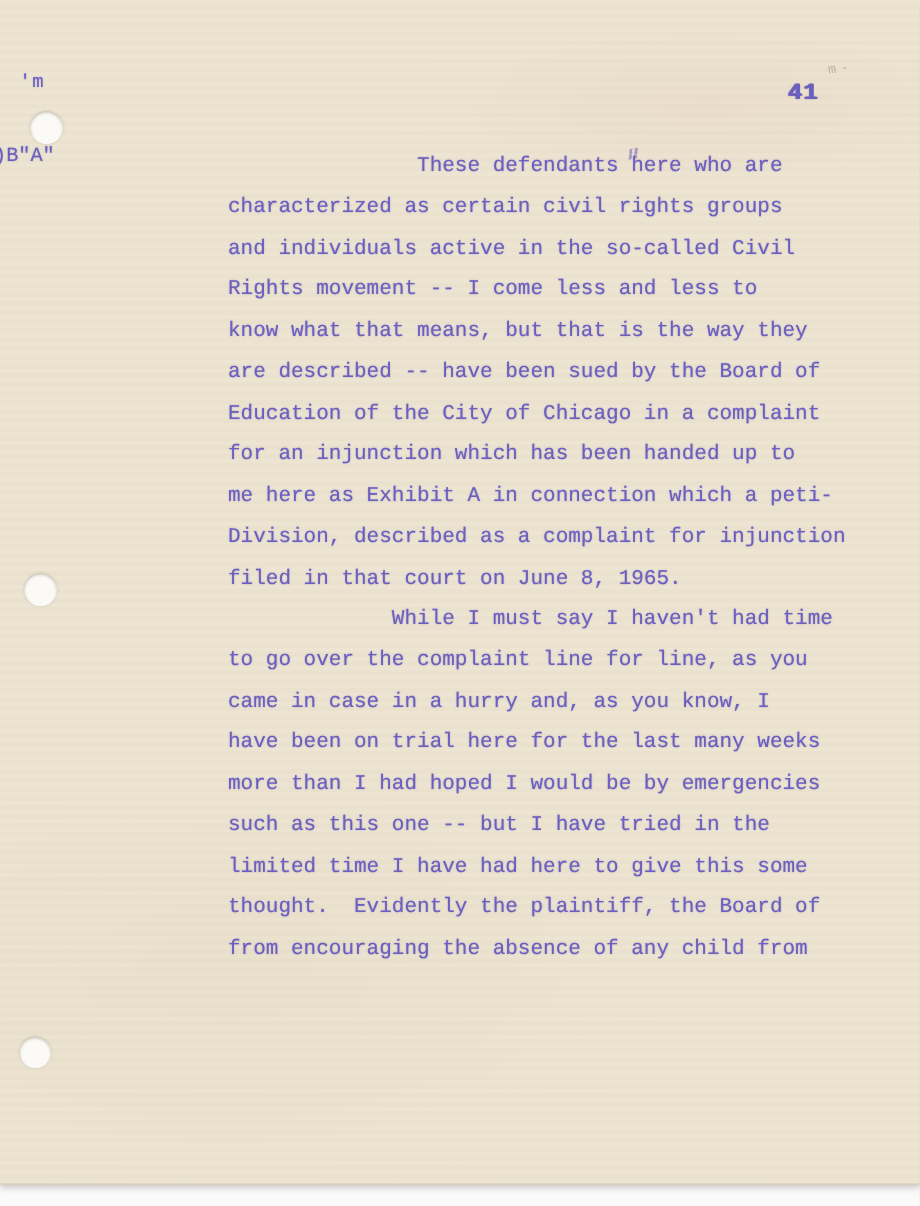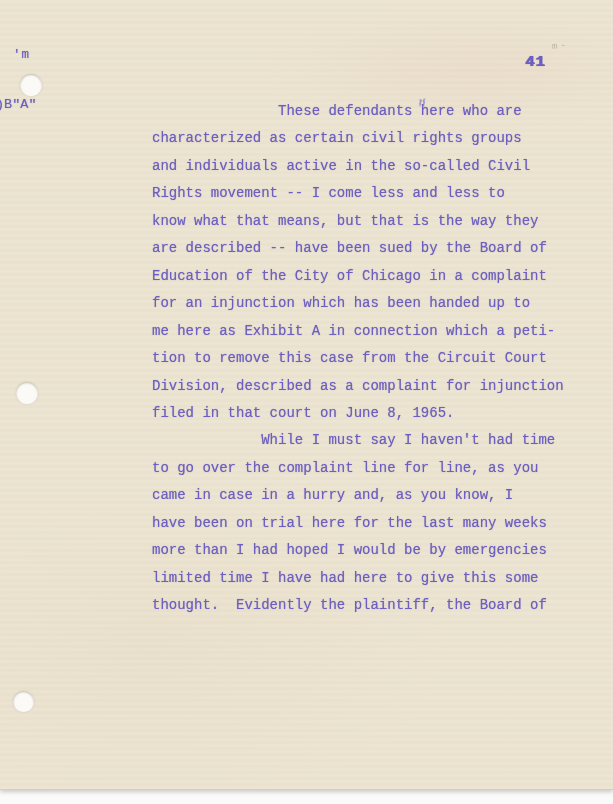--- a/index.html
+++ b/index.html
@@ -121,25 +121,26 @@
   <div class="typed-block">
       <div class="tline">               These defendants here who are</div>
       <div class="tline">characterized as certain civil rights groups</div>
       <div class="tline">and individuals active in the so-called Civil</div>
       <div class="tline">Rights movement -- I come less and less to</div>
       <div class="tline">know what that means, but that is the way they</div>
       <div class="tline">are described -- have been sued by the Board of</div>
       <div class="tline">Education of the City of Chicago in a complaint</div>
       <div class="tline">for an injunction which has been handed up to</div>
       <div class="tline">me here as Exhibit A in connection which a peti-</div>
-      <div class="tline">tion to remove this case from the Circuit Court</div>
       <div class="tline">Division, described as a complaint for injunction</div>
       <div class="tline">filed in that court on June 8, 1965.</div>
       <div class="tline">             While I must say I haven't had time</div>
       <div class="tline">to go over the complaint line for line, as you</div>
       <div class="tline">came in case in a hurry and, as you know, I</div>
       <div class="tline">have been on trial here for the last many weeks</div>
       <div class="tline">more than I had hoped I would be by emergencies</div>
+      <div class="tline">such as this one -- but I have tried in the</div>
       <div class="tline">limited time I have had here to give this some</div>
       <div class="tline">thought.  Evidently the plaintiff, the Board of</div>
+      <div class="tline">from encouraging the absence of any child from</div>
     </div>
 
 </div>
 
 </body></html>

